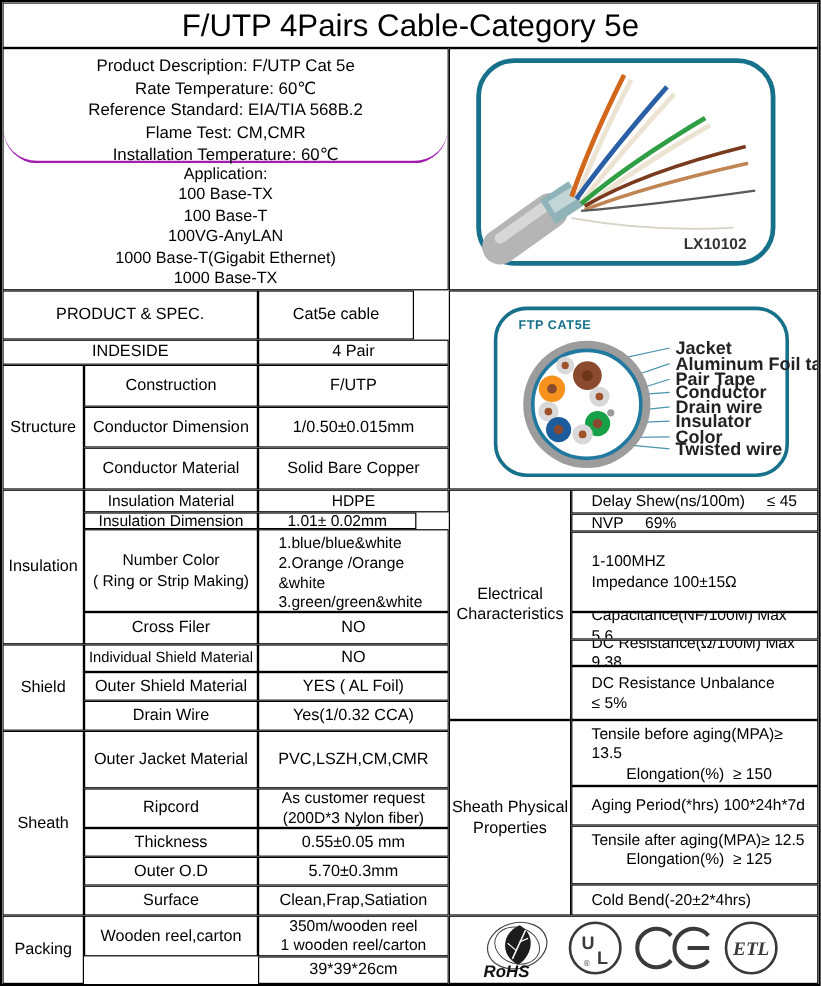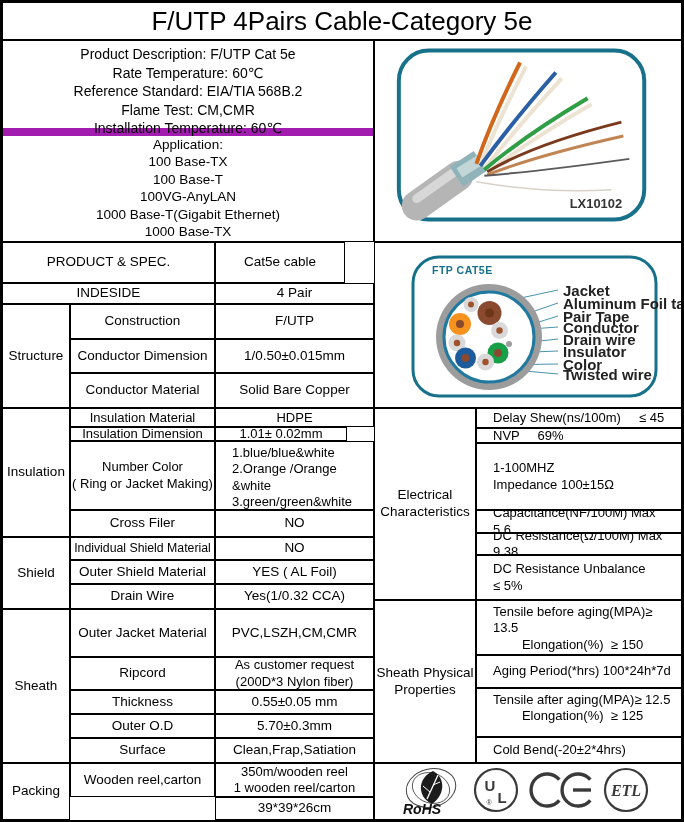--- a/index.html
+++ b/index.html
@@ -30,21 +30,21 @@
   }
 </style>
 </head>
 <body>
 
 <div class="page">
 
   <div class="cell title-cell" style="left:0;top:0;width:680px;height:38px;">F/UTP 4Pairs Cable-Category 5e</div>
 
   <div class="cell" style="left:0;top:38px;width:372px;height:202px;flex-direction:column;align-items:stretch;justify-content:flex-start;">
-    <div class="descblock" style="height:95px;padding-top:4px;font-size:14px;line-height:18.6px;border-bottom:8px solid #a21caf;box-sizing:border-box;">Product Description: F/UTP Cat 5e
+    <div class="descblock" style="height:95px;padding-top:4px;font-size:14px;line-height:18.6px;border-bottom:2px solid #a21caf;box-sizing:border-box;border-radius:28px;">Product Description: F/UTP Cat 5e
 Rate Temperature: 60℃
 Reference Standard: EIA/TIA 568B.2
 Flame Test: CM,CMR
 Installation Temperature: 60℃</div>
     <div class="descblock" style="height:105px;font-size:13.5px;line-height:17.4px;">Application:
 100 Base-TX
 100 Base-T
 100VG-AnyLAN
 1000 Base-T(Gigabit Ethernet)
 1000 Base-TX</div>
@@ -87,21 +87,21 @@
   <div class="cell" style="left:213px;top:337px;width:159px;height:34px;">1/0.50±0.015mm</div>
   <div class="cell" style="left:68px;top:371px;width:145px;height:35px;">Conductor Material</div>
   <div class="cell" style="left:213px;top:371px;width:159px;height:35px;">Solid Bare Copper</div>
 
   <div class="cell" style="left:0;top:406px;width:68px;height:129px;">Insulation</div>
   <div class="cell tight" style="left:68px;top:406px;width:145px;height:19px;">Insulation Material</div>
   <div class="cell tight" style="left:213px;top:406px;width:159px;height:19px;">HDPE</div>
   <div class="cell tight" style="left:68px;top:425px;width:145px;height:14px;">Insulation Dimension</div>
   <div class="cell tight" style="left:213px;top:425px;width:132px;height:14px;">1.01± 0.02mm</div>
   <div class="cell pre fs13" style="left:68px;top:439px;width:145px;height:69px;">Number Color
-( Ring or Jacket Making)</div>
+( Ring or Strip Making)</div>
   <div class="cell pre leftal fs13 topal" style="left:213px;top:439px;width:159px;height:69px;">1.blue/blue&amp;white
 2.Orange /Orange &amp;white
 3.green/green&amp;white
 4.Brown/Brown&amp;white.</div>
   <div class="cell" style="left:68px;top:508px;width:145px;height:27px;">Cross Filer</div>
   <div class="cell" style="left:213px;top:508px;width:159px;height:27px;">NO</div>
 
   <div class="cell" style="left:0;top:535px;width:68px;height:72px;">Shield</div>
   <div class="cell fs12" style="left:68px;top:535px;width:145px;height:23px;">Individual Shield Material</div>
   <div class="cell" style="left:213px;top:535px;width:159px;height:23px;">NO</div>

